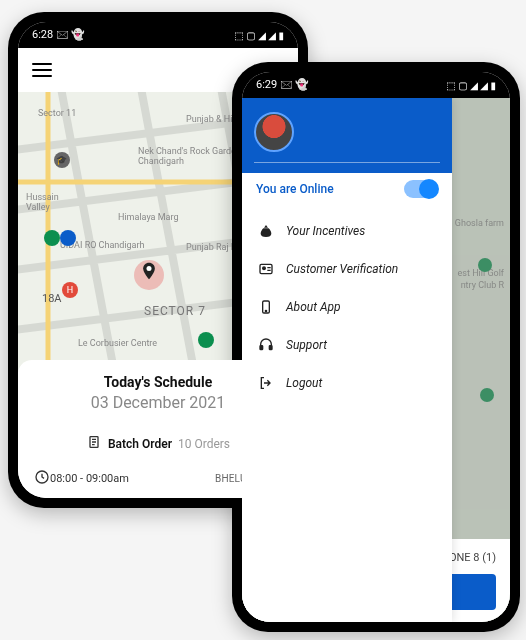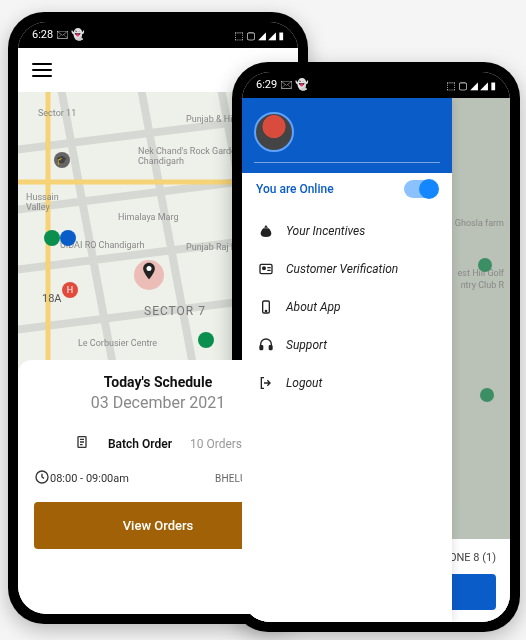--- a/index.html
+++ b/index.html
@@ -5,21 +5,21 @@
 * { margin: 0; padding: 0; box-sizing: border-box; font-family: -apple-system, BlinkMacSystemFont, "Segoe UI", Roboto, sans-serif; }
 body { background: #f5f5f5; width: 526px; height: 640px; position: relative; }
 
 .phone {
   position: absolute;
   background: #000;
   border-radius: 36px;
   padding: 10px;
   box-shadow: 0 6px 20px rgba(0,0,0,0.25);
 }
-.phone1 { left: 8px; top: 12px; width: 300px; height: 612px; }
+.phone1 { left: 8px; top: 12px; width: 300px; height: 496px; }
 .phone2 { left: 232px; top: 62px; width: 288px; height: 570px; }
 
 .screen {
   background: #fff;
   width: 100%;
   height: 100%;
   border-radius: 28px;
   overflow: hidden;
   position: relative;
   display: flex;
@@ -65,21 +65,21 @@
   background: #fff;
   border-radius: 14px 14px 0 0;
   margin-top: -12px;
   padding: 14px 16px 12px;
   z-index: 2;
   display: flex;
   flex-direction: column;
 }
 .sched-title { text-align: center; font-weight: 700; font-size: 14px; color: #111; }
 .sched-date { text-align: center; font-size: 16px; color: #888; margin-top: 3px; }
-.batch-row { text-align: center; margin-top: 22px; font-size: 12px; color: #111; display: flex; align-items: center; justify-content: center; gap: 18px; }
+.batch-row { text-align: center; margin-top: 22px; font-size: 12px; color: #111; display: flex; align-items: center; justify-content: center; gap: 6px; }
 .batch-label { font-weight: 600; }
 .batch-count { color: #999; }
 .time-row { display: flex; align-items: center; justify-content: space-between; margin-top: 16px; font-size: 11px; color: #333; }
 .time-left { display: flex; align-items: center; gap: 0; justify-content: center; }
 .zone { color: #666; font-size: 10px; letter-spacing: 0.2px; }
 .primary-btn {
   margin-top: 14px;
   background: #a16207;
   color: #fff;
   text-align: center;

